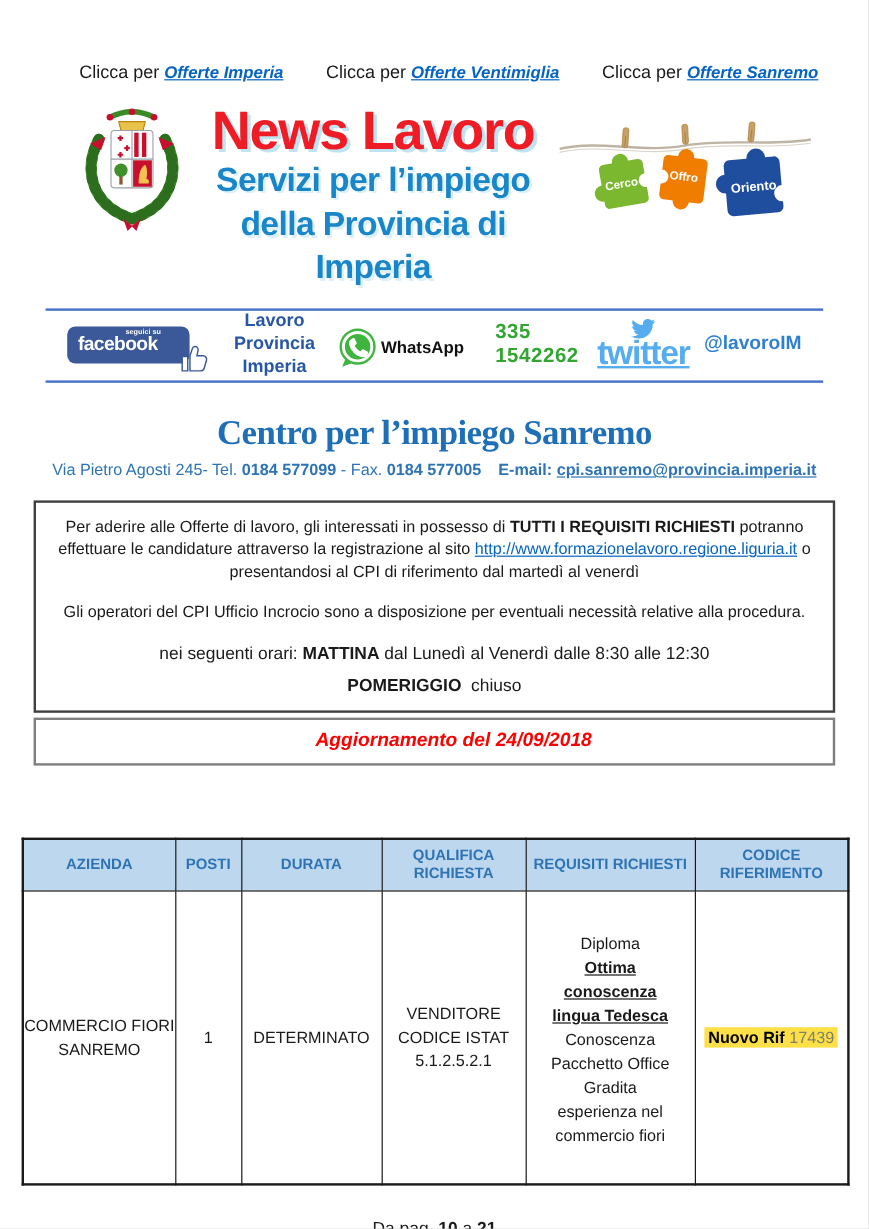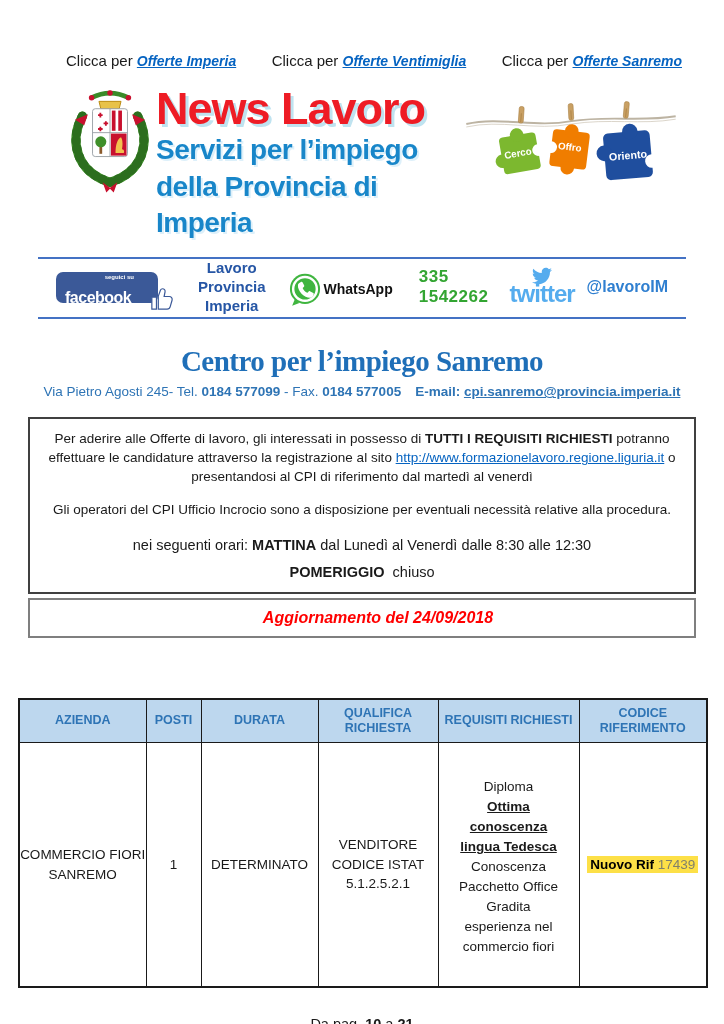--- a/index.html
+++ b/index.html
@@ -8,45 +8,45 @@
 
   
   .toplinks { display:flex; justify-content:space-between; margin:0 42px 0 66px; font-size:15px; }
   .tl { white-space:nowrap; }
   .tl-pre { color:#1a1a1a; }
   .tl-link { color:#0563C1; font-style:italic; font-weight:bold; text-decoration:underline; cursor:pointer; font-size:14px; }
 
   
   .header { display:flex; align-items:flex-start; margin:14px 48px 0 64px; }
   .crest { flex:0 0 auto; }
-  .titles { flex:1 1 auto; padding-top:2px; }
+  .titles { flex:1 1 auto; text-align:center; padding-top:2px; }
   .newslavoro { font-size:45px; font-weight:bold; color:#EE1C25; letter-spacing:-1px;
                 text-shadow:3px 3px 0 #BFE3F0; line-height:1.05; }
   .sub1, .sub2 { font-size:28px; font-weight:bold; color:#1886C9; letter-spacing:-0.5px;
                  text-shadow:2px 2px 0 #DDF0FA; line-height:1.3; }
   .puzzlegfx { flex:0 0 auto; margin-top:6px; }
   .puzzlegfx text { font-family:"Liberation Sans","DejaVu Sans",sans-serif; font-weight:bold; }
 
   
   .socialbar { display:flex; align-items:center; justify-content:space-between;
                margin:16px 38px 0 38px; padding:8px 18px 10px 18px;
                border-top:2px solid #4472C4; border-bottom:2px solid #4472C4; height:62px; }
   .fb-group { display:flex; align-items:center; gap:20px; }
   .fb-badge { position:relative; width:102px; height:31px; background:#3B5998; border-radius:7px; flex:0 0 auto; }
   .fb-small { position:absolute; top:2px; right:24px; font-size:6px; font-weight:bold; color:#fff; }
-  .fb-word  { position:absolute; left:9px; top:17px; font-size:16px; font-weight:bold; color:#fff; letter-spacing:-0.5px; }
+  .fb-word  { position:absolute; left:9px; top:7px; font-size:16px; font-weight:bold; color:#fff; letter-spacing:-0.5px; }
   .fb-thumb { position:absolute; right:-16px; bottom:-8px; }
   .fb-label { color:#2656A5; font-weight:bold; font-size:15px; text-align:center; white-space:pre-line; line-height:1.25; }
   .wa-group { display:flex; align-items:center; gap:26px; }
   .wa-col { display:flex; flex-direction:row; align-items:center; margin-top:6px; }
   .wa-label { font-size:14px; font-weight:bold; color:#111; margin-top:-2px; }
   .wa-number { font-size:17px; font-weight:bold; color:#33A532; letter-spacing:0.5px; }
   .tw-group { display:flex; align-items:center; gap:12px; }
   .tw-col { display:flex; flex-direction:column; align-items:center; }
-  .tw-word { font-size:24px; font-weight:bold; color:#55ACEE; letter-spacing:-1px; margin-top:-6px; }
+  .tw-word { font-size:28px; font-weight:bold; color:#55ACEE; letter-spacing:-1px; margin-top:-6px;text-decoration:underline; }
   .tw-handle { font-size:16px; font-weight:bold; color:#2F7FD0; }
 
   
   .centro { text-align:center; margin-top:26px; }
   .centro-title { font-size:29px; font-weight:bold; color:#1F6FB8; letter-spacing:-0.5px;font-family:Liberation Serif, serif; }
   .address { margin-top:6px; font-size:13.5px; color:#2E74B5; }
   .address b { font-weight:bold; }
   .address .email-label { margin-left:14px; }
   .address a { color:#2E74B5; font-weight:bold; text-decoration:underline; cursor:pointer; }
 

